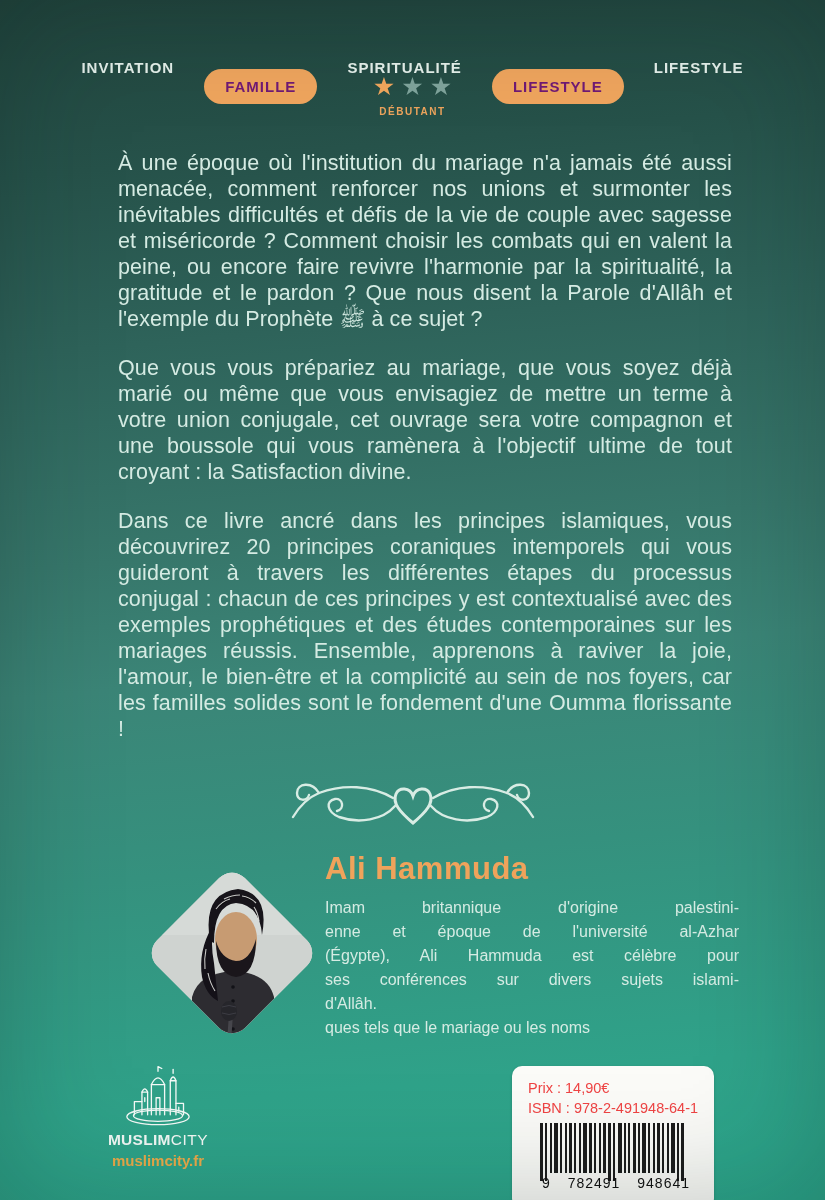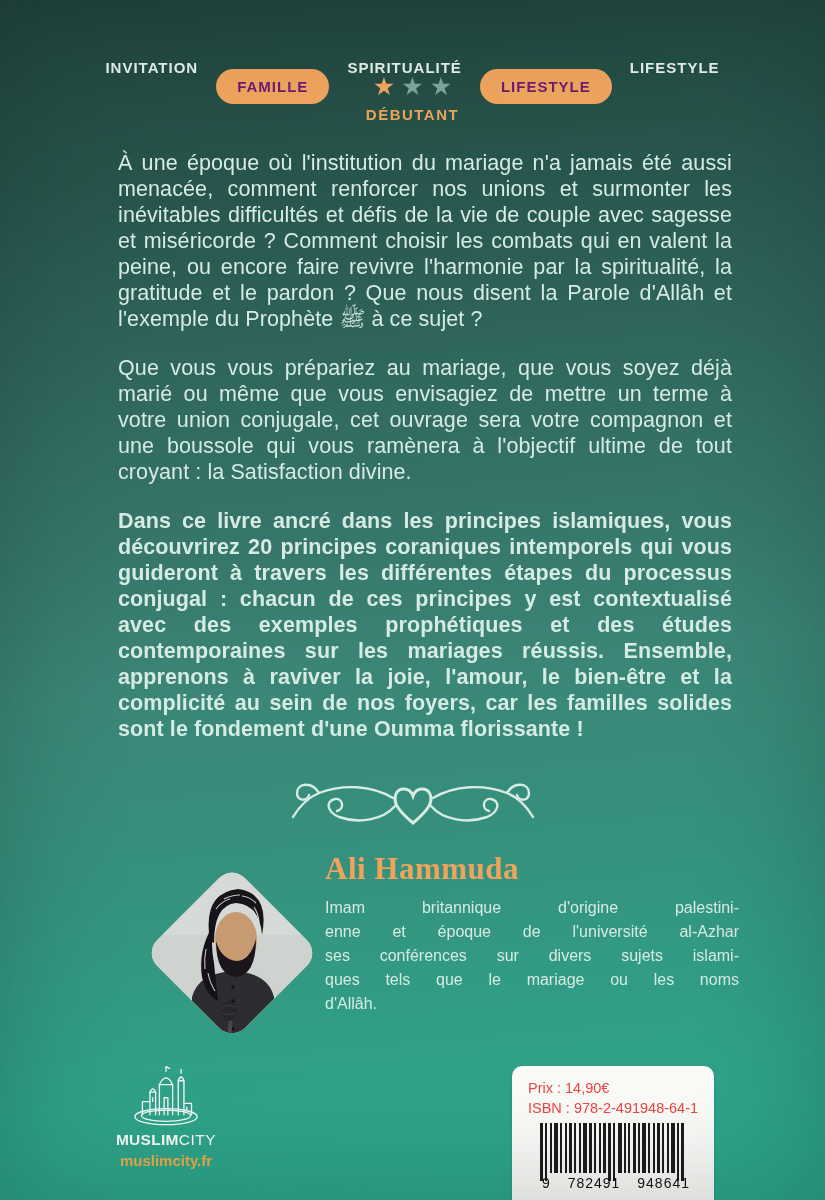--- a/index.html
+++ b/index.html
@@ -18,74 +18,74 @@
       #35917e 70%, #2fa289 88%, #2ca78c 100%);
   }
   .cover::after{ 
     content:"";position:absolute;inset:0;pointer-events:none;
     box-shadow:inset 0 0 120px rgba(10,30,26,.25);
   }
 
   
   .tags-row{
     position:absolute;top:30px;left:0;right:0;
-    display:flex;justify-content:center;align-items:center;gap:18px;
+    display:flex;justify-content:center;align-items:center;gap:30px;
   }
   .tag{
     color:#e6f1ec;font-size:15px;font-weight:600;letter-spacing:1px;
     line-height:1;white-space:nowrap;
   }
   .tag.pill{
     background:#efa55e;color:#701a75;
     padding:10px 21px;border-radius:999px;margin-top:39px;
   }
 
   
   .level{position:absolute;top:74px;left:0;right:0;text-align:center;}
   .stars{display:flex;justify-content:center;gap:6px;font-size:25px;line-height:1;}
   .star{color:#7fa49c;}
   .star.filled{color:#f1a75d;}
   .level-label{
-    margin-top:7px;color:#eda45c;font-size:15px;font-weight:600;letter-spacing:1.5px;
+    margin-top:7px;color:#eda45c;font-size:10px;font-weight:600;letter-spacing:1.5px;
   }
 
   
   .synopsis{
     position:absolute;left:118px;top:150px;width:614px;
     color:#d5ebe3;font-size:21.5px;line-height:26px;letter-spacing:.1px;
   }
   .synopsis p{margin:0 0 23px 0;text-align:justify;}
-  .synopsis p:last-child{margin-bottom:0;font-weight:bold;}
+  .synopsis p:last-child{margin-bottom:0;}
 
   
   .flourish{position:absolute;top:776px;left:0;right:0;display:flex;justify-content:center;}
 
   
   .photo-diamond{
     position:absolute;left:170px;top:891px;width:124px;height:124px;
     transform:rotate(45deg);border-radius:18px;overflow:hidden;background:#cfd3d0;
   }
   .photo-inner{
     position:absolute;left:-26px;top:-26px;width:176px;height:176px;
     transform:rotate(-45deg);
   }
   .author-name{
     position:absolute;left:325px;top:851px;
-    color:#efa35b;font-size:31px;font-weight:700;letter-spacing:.5px;font-family:Liberation Serif, serif;
+    color:#efa35b;font-size:31px;font-weight:700;letter-spacing:.5px;
   }
   .author-bio{
     position:absolute;left:325px;top:896px;width:414px;
     color:#d5ebe3;font-size:16px;line-height:24px;
   }
   .bio-line{text-align:justify;text-align-last:justify;}
   .bio-line:last-child{text-align-last:left;}
 
   
   .publisher{
-    position:absolute;left:100px;top:1060px;width:132px;
+    position:absolute;left:92px;top:1060px;width:132px;
     display:flex;flex-direction:column;align-items:center;text-align:center;
   }
   .publisher-name{color:#f4faf7;font-size:15.5px;line-height:1;margin-top:4px;white-space:nowrap;}
   .publisher-name .bold{font-weight:700;letter-spacing:.3px;}
   .publisher-name .light{font-weight:300;letter-spacing:.5px;}
   .publisher-site{color:#eeab4a;font-size:15px;font-weight:700;margin-top:4px;}
 
   
   .price-box{
     position:absolute;left:512px;top:1066px;width:202px;height:142px;
@@ -180,23 +180,24 @@
         <ellipse cx="85" cy="146" rx="8" ry="10" fill="#26262b"></ellipse>
         <path d="M78,142 q7,-3 14,0 M78,148 q7,3 14,0" stroke="#3d3d44" stroke-width="1" fill="none"></path>
       </svg>
     </div>
   </div>
 
   <div class="author-name">Ali Hammuda</div>
   <div class="author-bio">
     <div class="bio-line">Imam britannique d'origine palestini-</div>
     <div class="bio-line">enne et époque de l'université al-Azhar</div>
+    <div class="bio-line">(Égypte), Ali Hammuda est célèbre pour</div>
     <div class="bio-line">ses conférences sur divers sujets islami-</div>
+    <div class="bio-line">d'Allâh.</div>
     <div class="bio-line">ques tels que le mariage ou les noms</div>
-    <div class="bio-line">d'Allâh.</div>
   </div>
 
   <div class="publisher">
     <svg width="86" height="68" viewBox="0 0 90 72" fill="none">
       <g stroke="#f4faf7" stroke-width="1.4" stroke-linecap="round" stroke-linejoin="round">
         <ellipse cx="45" cy="60" rx="33" ry="8.5"></ellipse>
         <ellipse cx="45" cy="59" rx="26" ry="6"></ellipse>
 
         <path d="M38,58 L38,26 L52,26 L52,58"></path>
         <path d="M38,26 Q45,12 52,26"></path>

